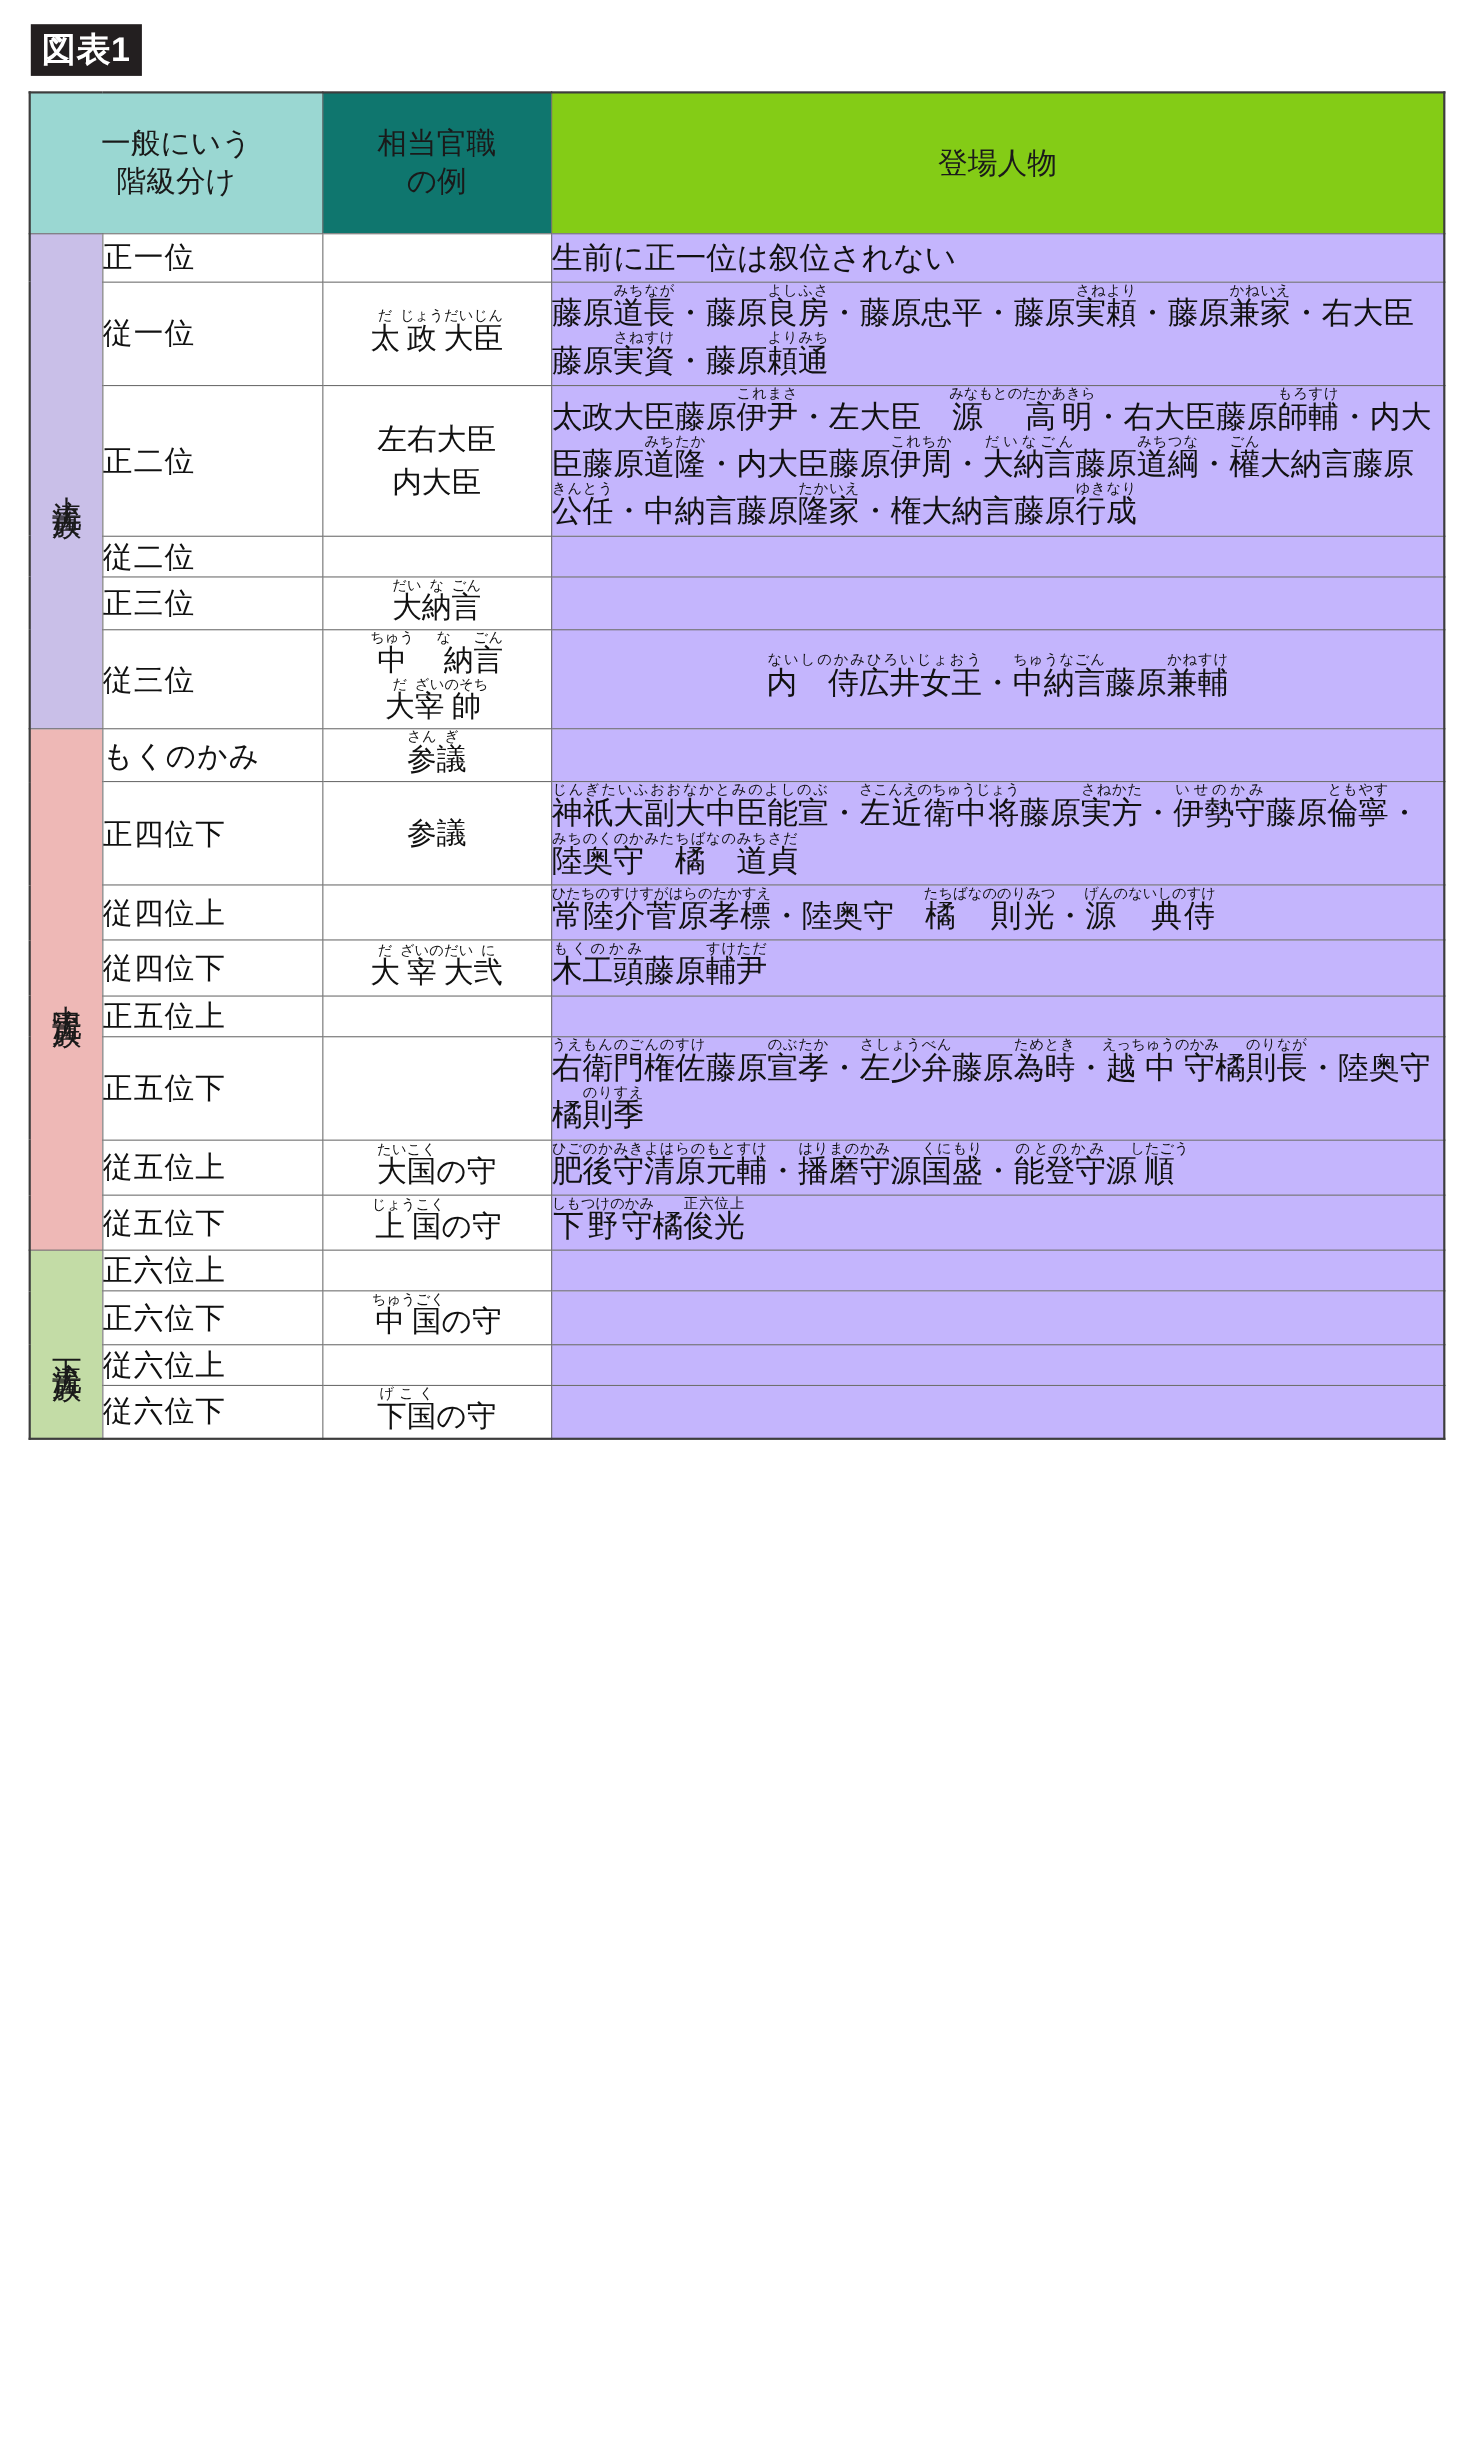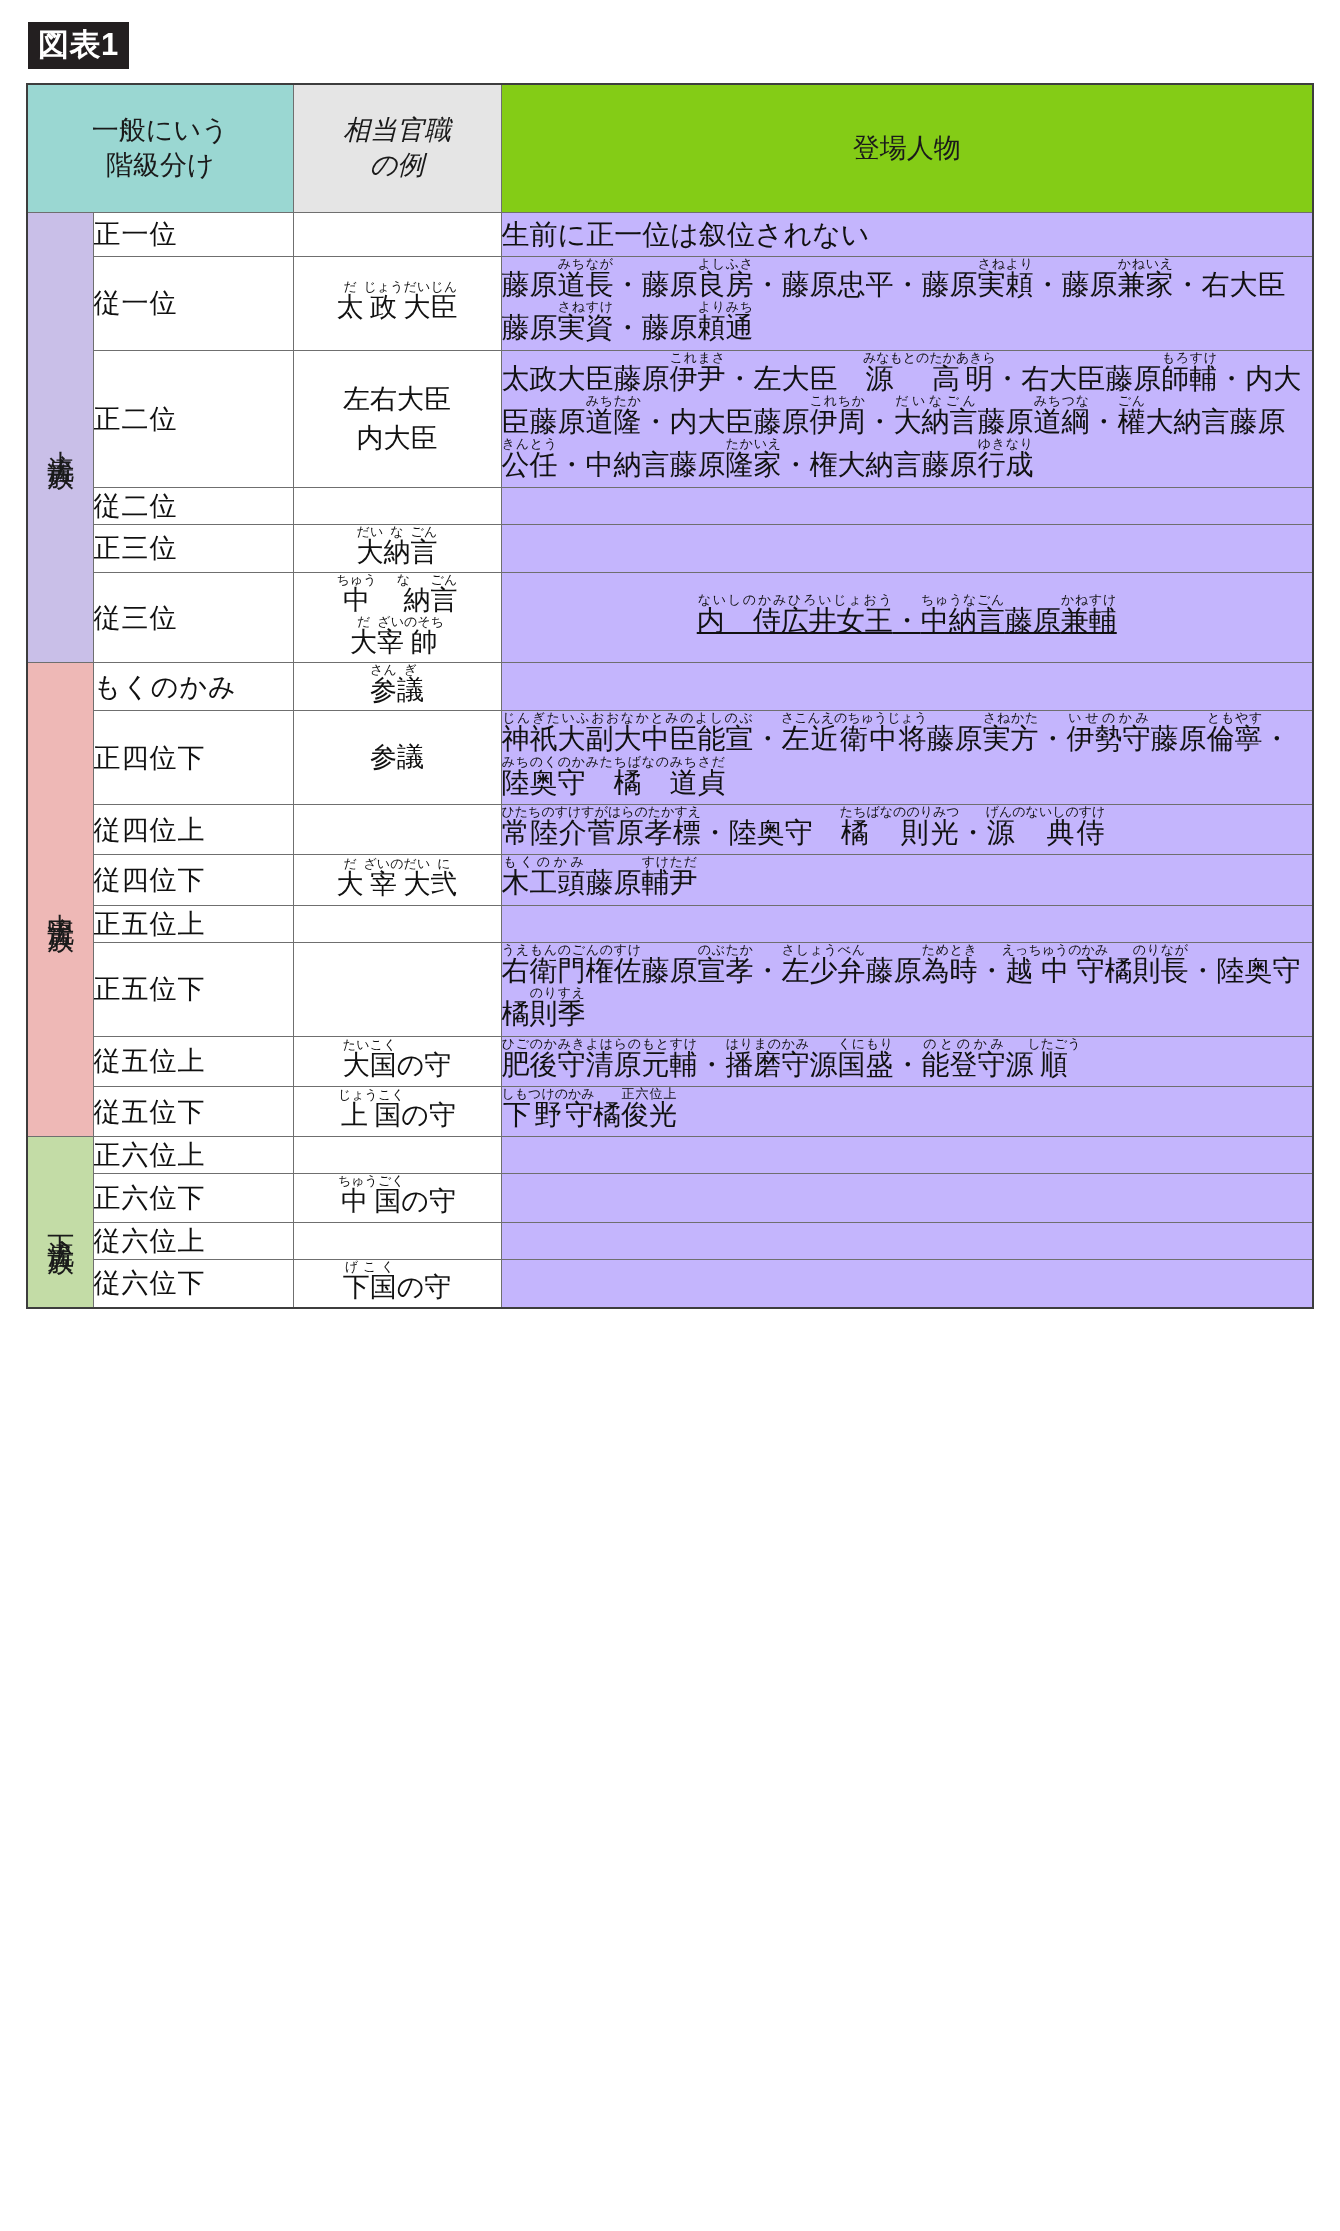--- a/index.html
+++ b/index.html
@@ -51,21 +51,21 @@
   th.hdr {
     background: #84cc16;
     font-size: 27px;
     font-weight: normal;
     color: #1a1a1a;
     height: 128px;
     line-height: 1.3;
     text-align: center;
   }
   th.hdr.teal-dark { background: #9ad7d2; }
-  th.hdr.teal-light { background: #e5e5e5; font-style: italic; }
+  th.hdr.teal-light { background: #0f766e; }
 
   
   td.group {
     width: 66px;
     text-align: center;
     font-size: 27px;
     color: #1a1a1a;
     writing-mode: vertical-rl;
     text-orientation: upright;
     letter-spacing: 4px;
@@ -98,21 +98,21 @@
     line-height: 1.45;
   }
   td.people {
     background: #c4b5fd;
     font-size: 28px;
     color: #111;
     padding: 10px 12px;
     line-height: 1.55;
     text-align: left;
   }
-  td.people.center { text-align: center; text-decoration: underline; }
+  td.people.center { text-align: center; }
 
   
   ruby { ruby-position: over; }
   rt {
     font-size: 13px;
     color: #111;
     letter-spacing: 0;
     line-height: 1.05;
     font-weight: normal;
   }

